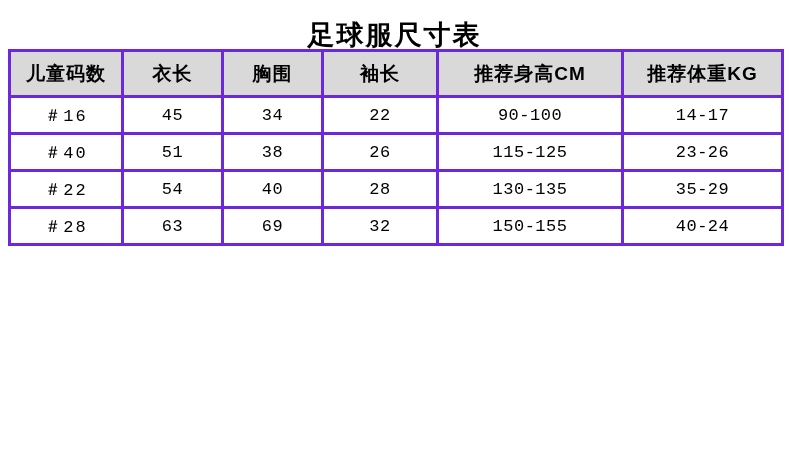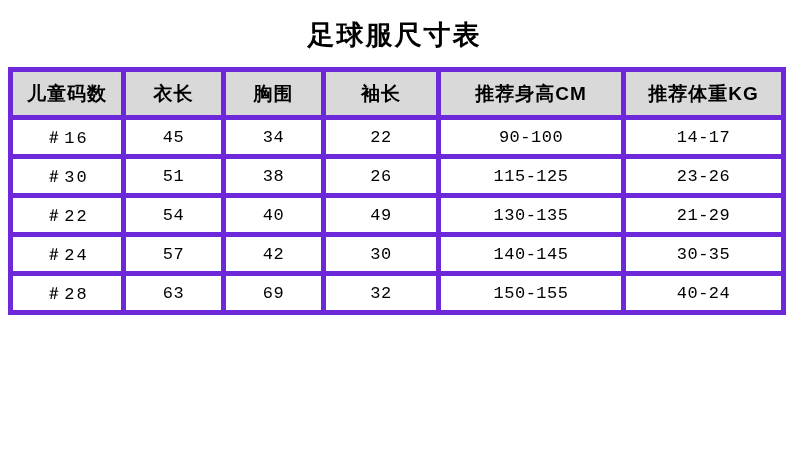--- a/index.html
+++ b/index.html
@@ -22,31 +22,30 @@
     padding: 0 8px;
   }
   .title {
     text-align: center;
     font-family: "Liberation Serif", serif;
     font-weight: bold;
     font-size: 27px;
     letter-spacing: 2px;
     line-height: 1;
     padding-top: 22px;
-    padding-bottom: 18px;
   }
   table.size-table {
     width: 773px;
     border-collapse: collapse;
     table-layout: fixed;
     margin: 0;
   }
   table.size-table td,
   table.size-table th {
-    border: 5px solid #6d28d9;
+    border: 3px solid #6d28d9;
     text-align: center;
     vertical-align: middle;
     font-size: 17px;
     font-family: "Liberation Sans", sans-serif;
     padding: 0;
   }
   tr.header-row td {
     background: #d9d9d9;
     font-weight: bold;
     font-size: 19px;
@@ -101,42 +100,34 @@
       </tr>
       <tr class="data-row">
         <td class="first-col">＃16</td>
         <td>45</td>
         <td>34</td>
         <td>22</td>
         <td>90-100</td>
         <td>14-17</td>
       </tr>
       <tr class="data-row">
-        <td class="first-col">＃30</td>
+        <td class="first-col">＃40</td>
         <td>51</td>
         <td>38</td>
         <td>26</td>
         <td>115-125</td>
         <td>23-26</td>
       </tr>
       <tr class="data-row">
         <td class="first-col">＃22</td>
         <td>54</td>
         <td>40</td>
-        <td>49</td>
+        <td>28</td>
         <td>130-135</td>
-        <td>21-29</td>
-      </tr>
-      <tr class="data-row">
-        <td class="first-col">＃24</td>
-        <td>57</td>
-        <td>42</td>
-        <td>30</td>
-        <td>140-145</td>
-        <td>30-35</td>
+        <td>35-29</td>
       </tr>
       <tr class="data-row">
         <td class="first-col">＃28</td>
         <td>63</td>
         <td>69</td>
         <td>32</td>
         <td>150-155</td>
         <td>40-24</td>
       </tr>
     </tbody>

